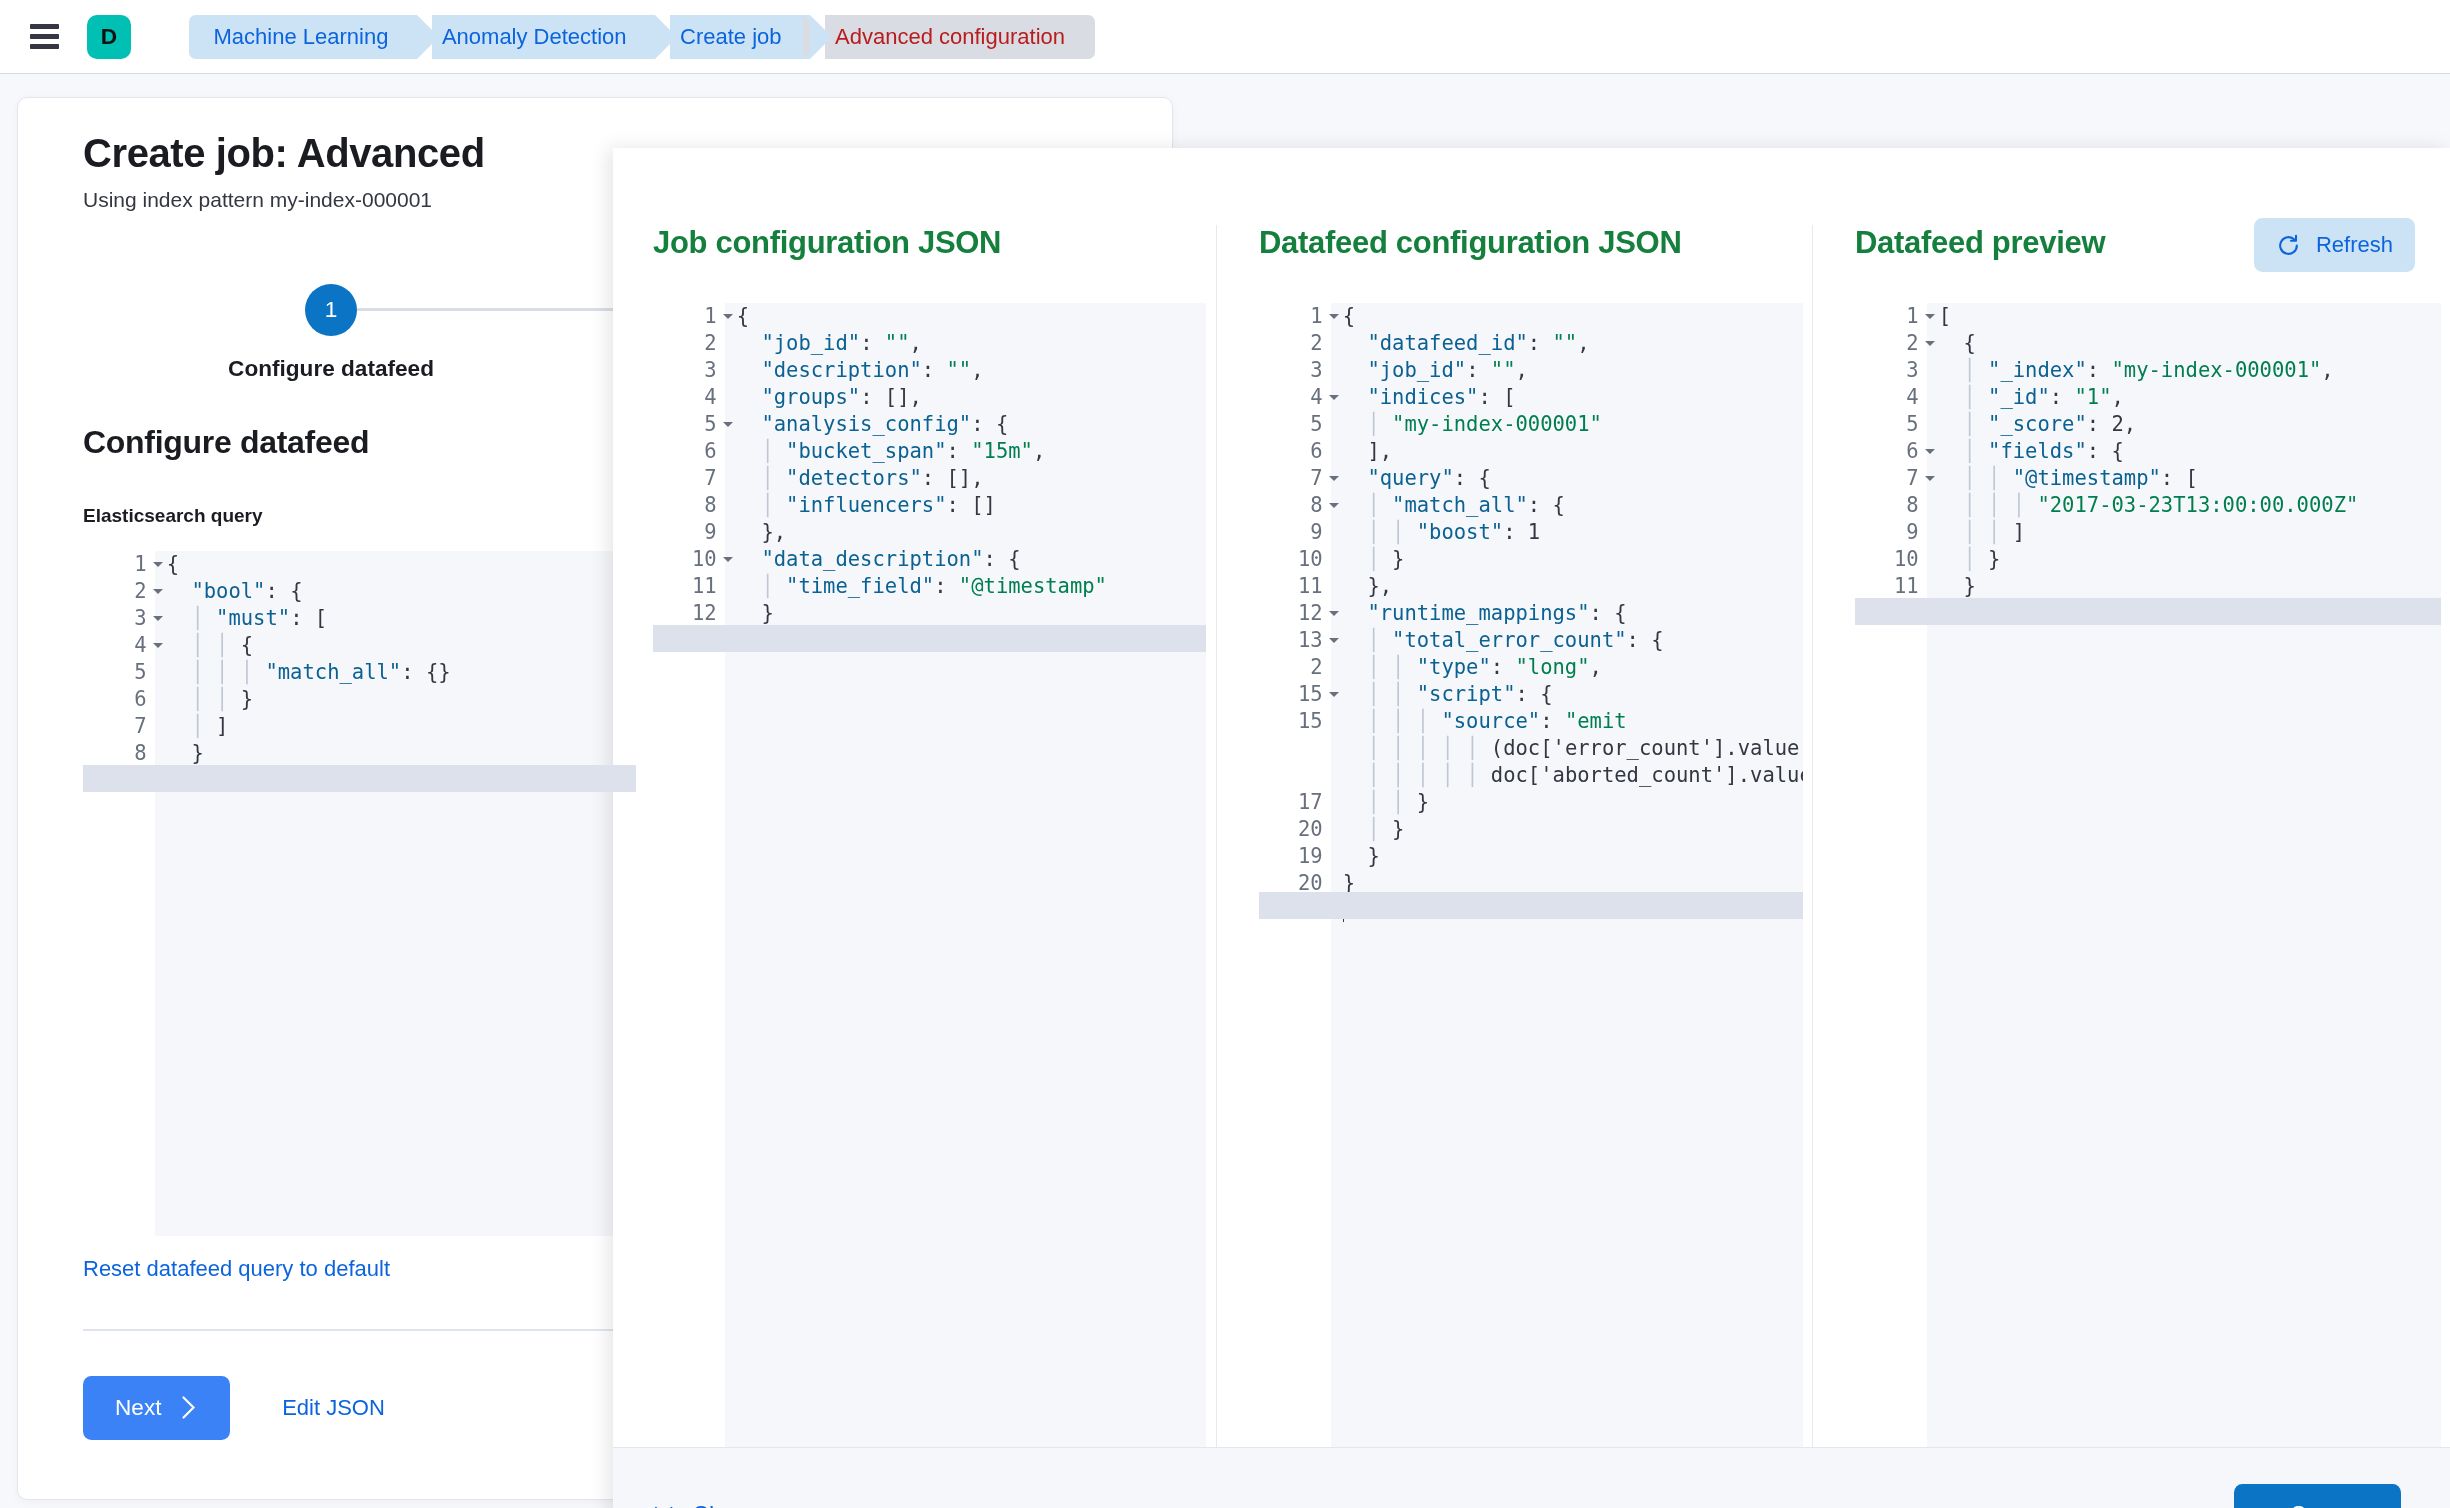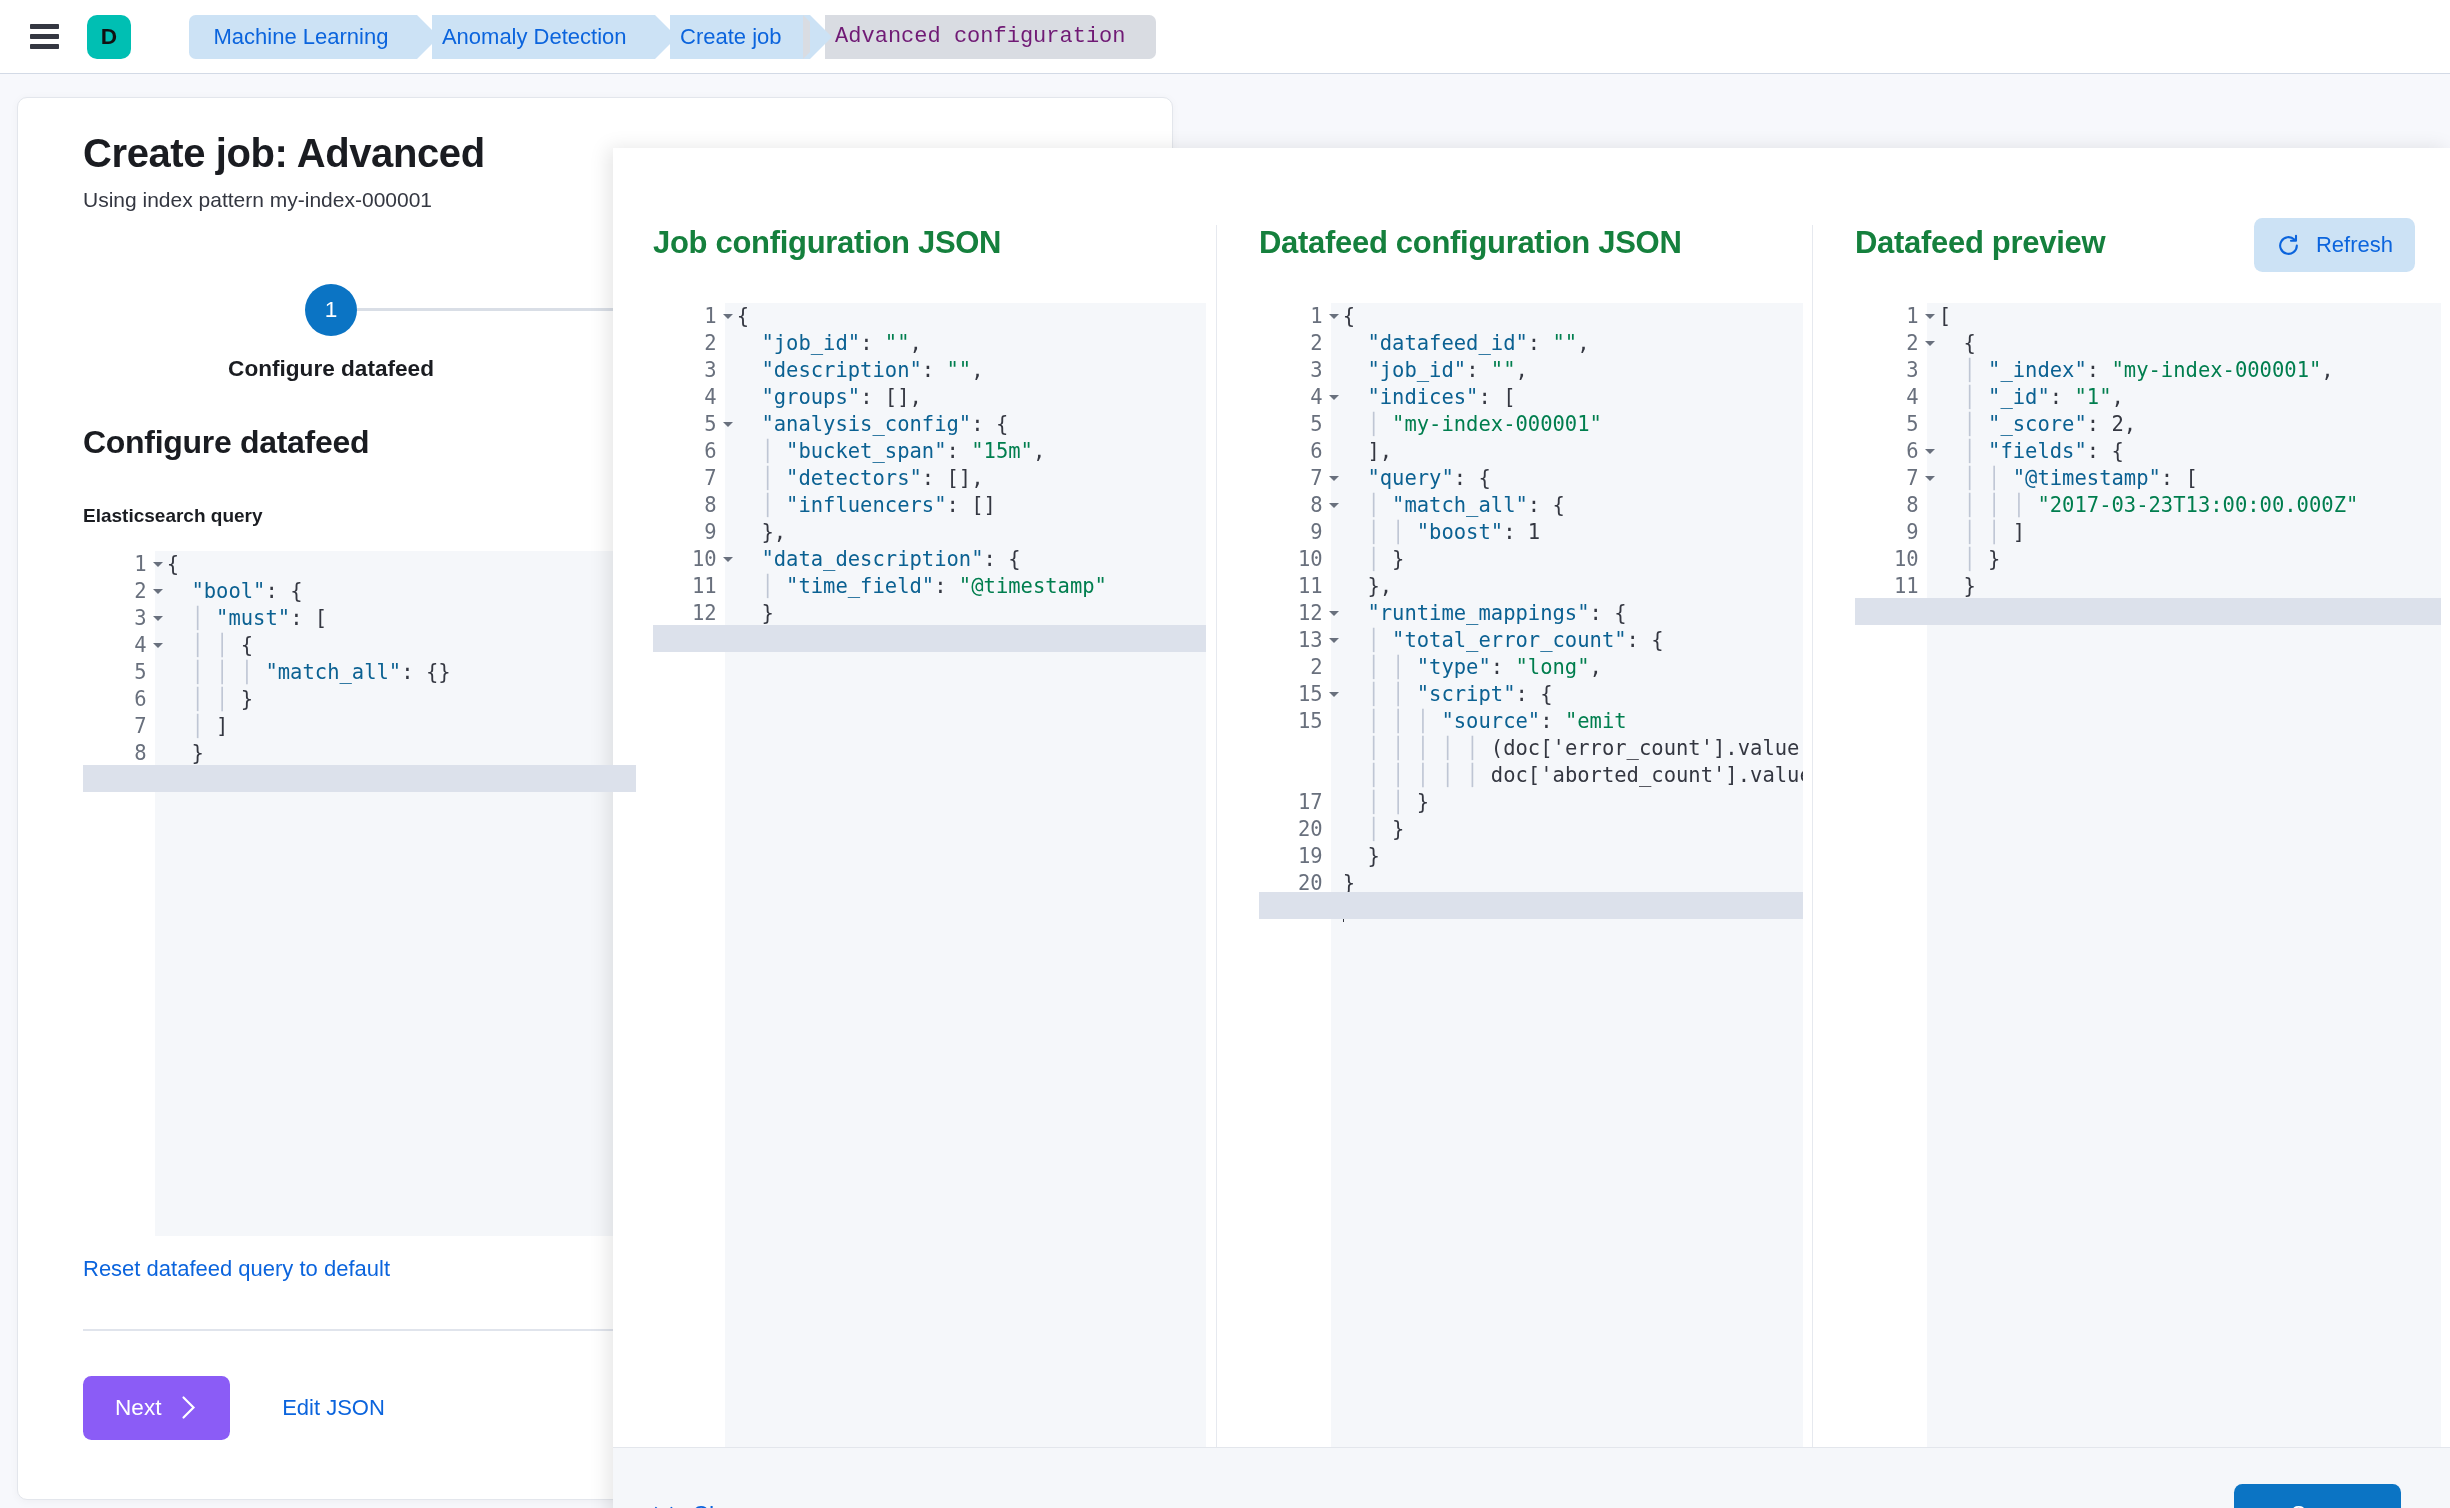--- a/index.html
+++ b/index.html
@@ -36,22 +36,22 @@
     background: #CCE2F5; color: #0B64DD; font-size: 22px; font-weight: 400;
     padding: 0 28.5px 0 28.5px; white-space: nowrap;
   }
   .crumb:first-child { border-top-left-radius: 6.7px; border-bottom-left-radius: 6.7px; padding-left: 25px; }
   .crumb + .crumb { margin-left: 15px; padding-left: 10px; }
   .crumb::after {
     content: ""; position: absolute; right: -22px; top: 0;
     border-top: 22px solid transparent; border-bottom: 22px solid transparent;
     border-left: 22px solid #CCE2F5; z-index: 2;
   }
-  .crumb.last { background: #D9DCE2; color: #701a75;
-    border-top-right-radius: 6.7px; border-bottom-right-radius: 6.7px; padding-right: 30px; font-family: Liberation Mono, monospace; }
+  .crumb.last { background: #D9DCE2; color: #b91c1c;
+    border-top-right-radius: 6.7px; border-bottom-right-radius: 6.7px; padding-right: 30px; }
   .crumb.last::after { display: none; }
   .crumb.last::before {
     content:""; position:absolute; left:-22px; top:0;
     border-top: 22px solid transparent; border-bottom: 22px solid transparent;
     border-left: 22px solid #D9DCE2; z-index: 1;
   }
 
   
   .page-wrap { position: absolute; top: 74px; left: 0; width: 2450px; height: 1435px; }
 
@@ -80,21 +80,21 @@
     font-size: 22.6px; font-weight: bold; color: #1A1C21; }
 
   .sec-title { margin-top: 42px; font-size: 32px; font-weight: bold; color: #1A1C21; letter-spacing: -0.3px; }
   .field-label { margin-top: 44px; font-size: 19px; font-weight: bold; color: #1A1C21; }
 
   .link-btn { color: #0B64DD; font-size: 22px; cursor: pointer; }
   .hr { height: 1.7px; background: #E0E4EC; margin-top: 47px; }
 
   .btn-row { margin-top: 45px; display: flex; align-items: center; gap: 52px; }
   .btn-primary {
-    background: #8b5cf6; color: #fff; border-radius: 8.4px;
+    background: #3b82f6; color: #fff; border-radius: 8.4px;
     font-size: 22.6px; height: 64px; padding: 0 32px;
     display: flex; align-items: center; gap: 20px; cursor: pointer; border: none;
     font-family: inherit;
   }
 
   
   .flyout {
     position: absolute; top: 74px; left: 613px;
     width: 1837px; height: 1435px;
     background: #FFFFFF;

